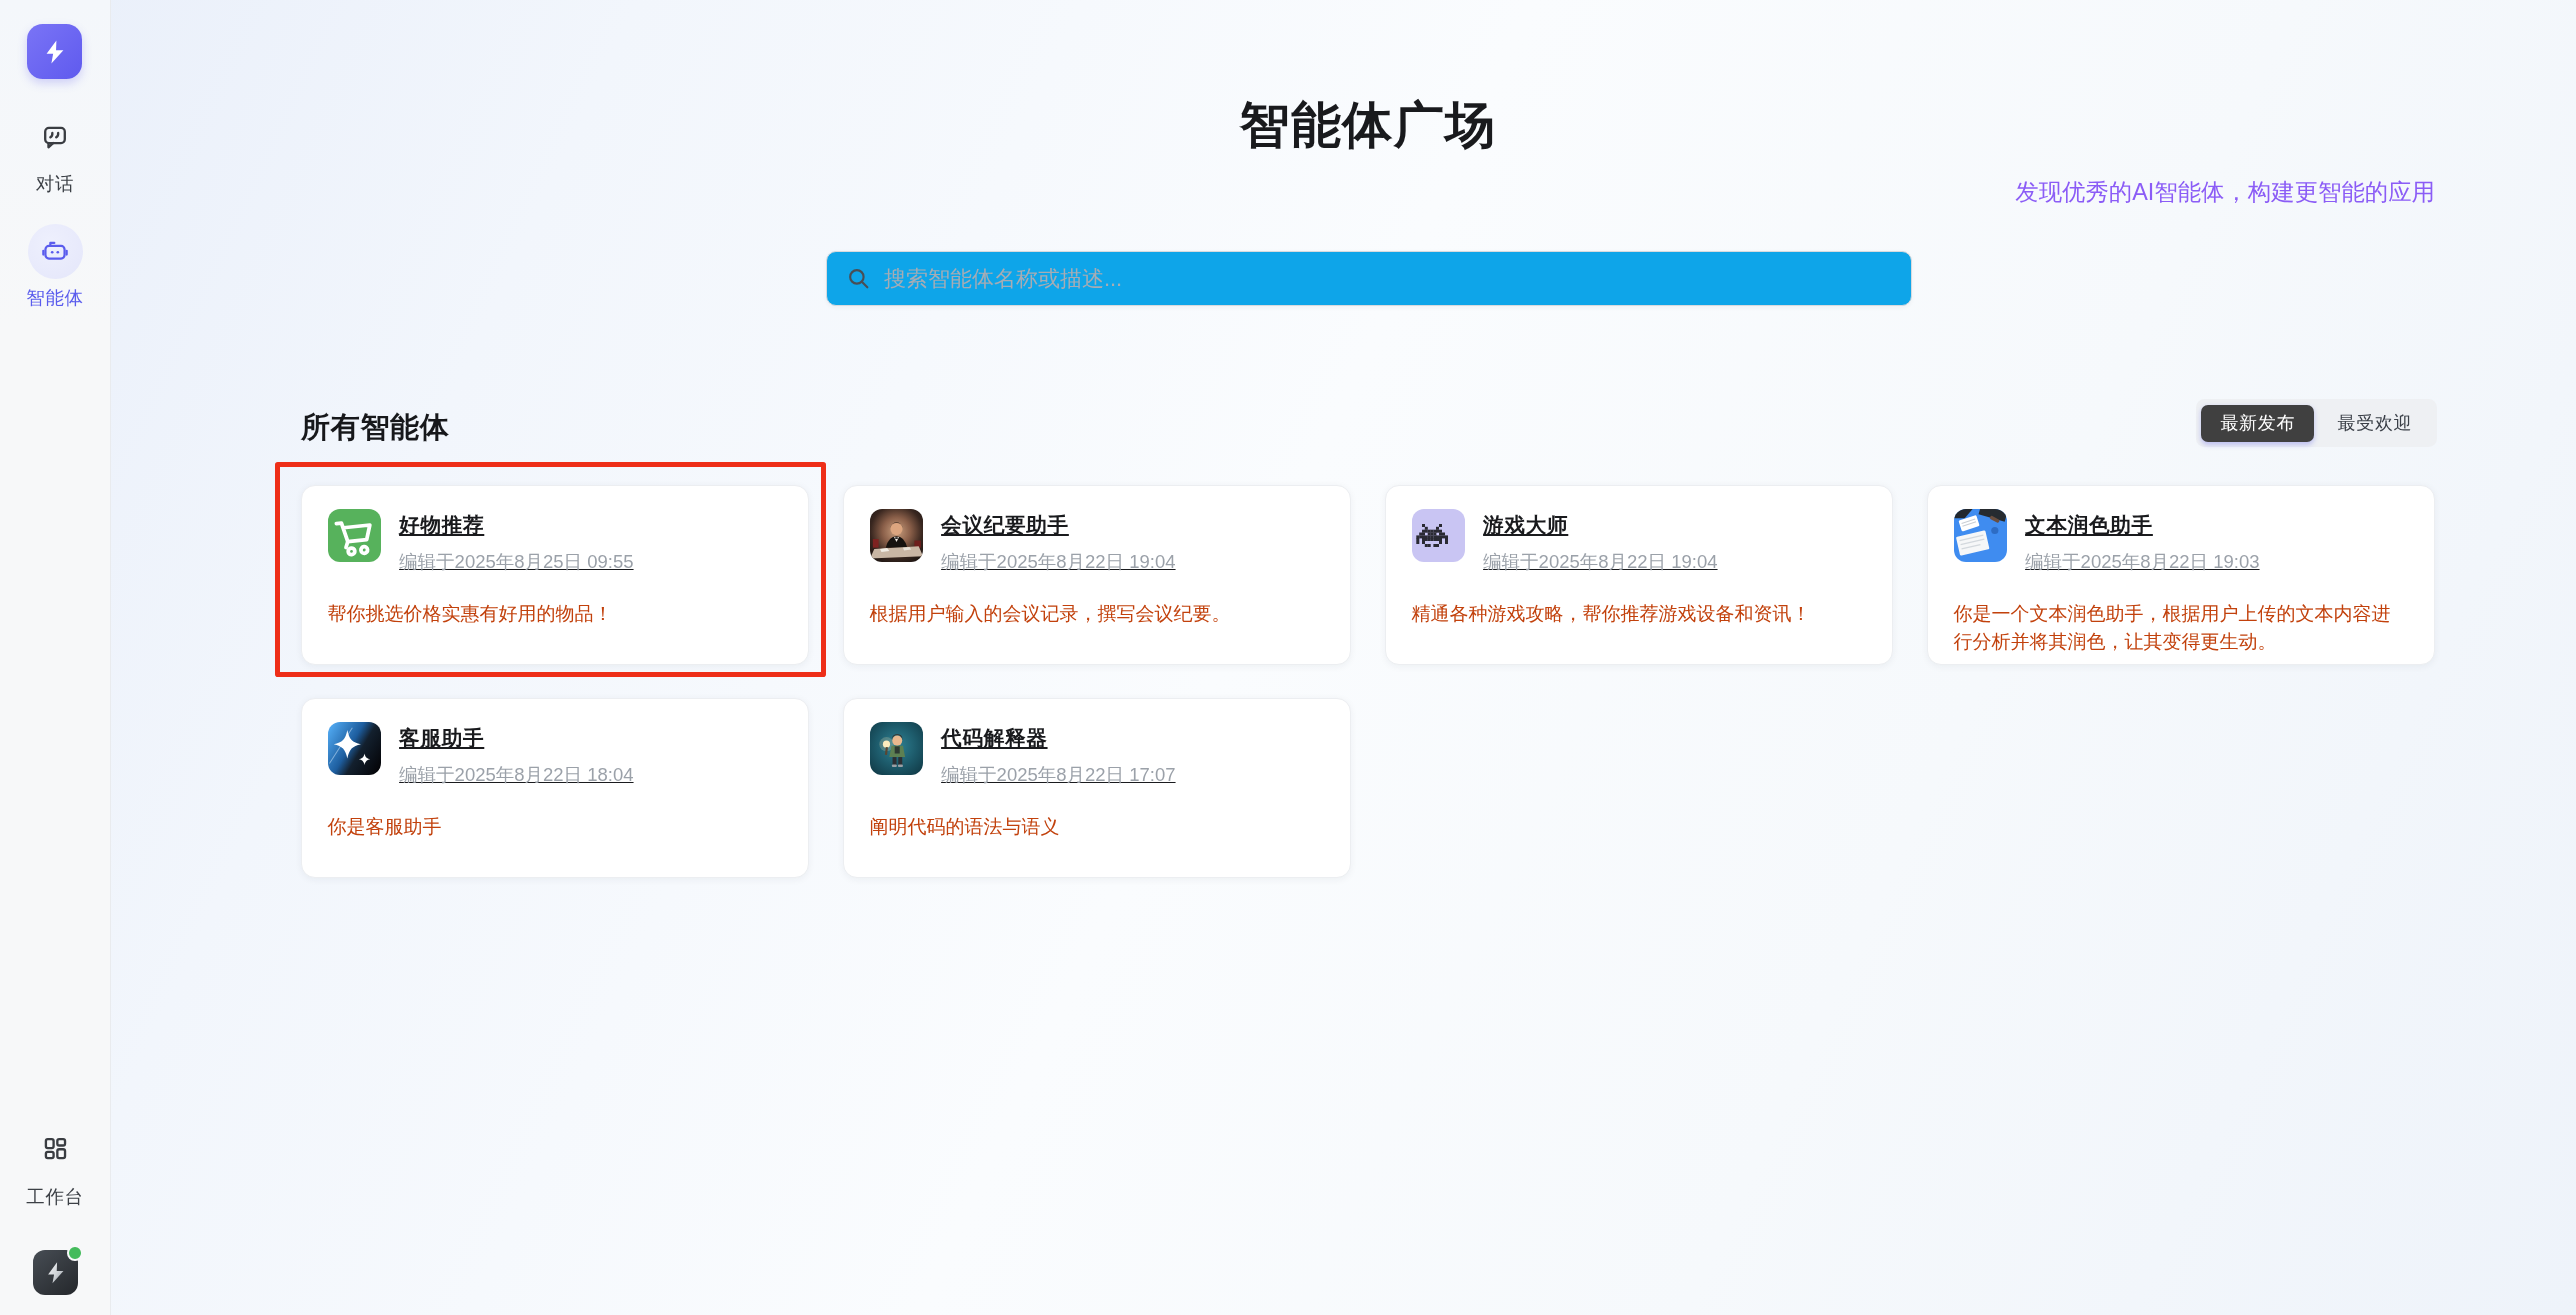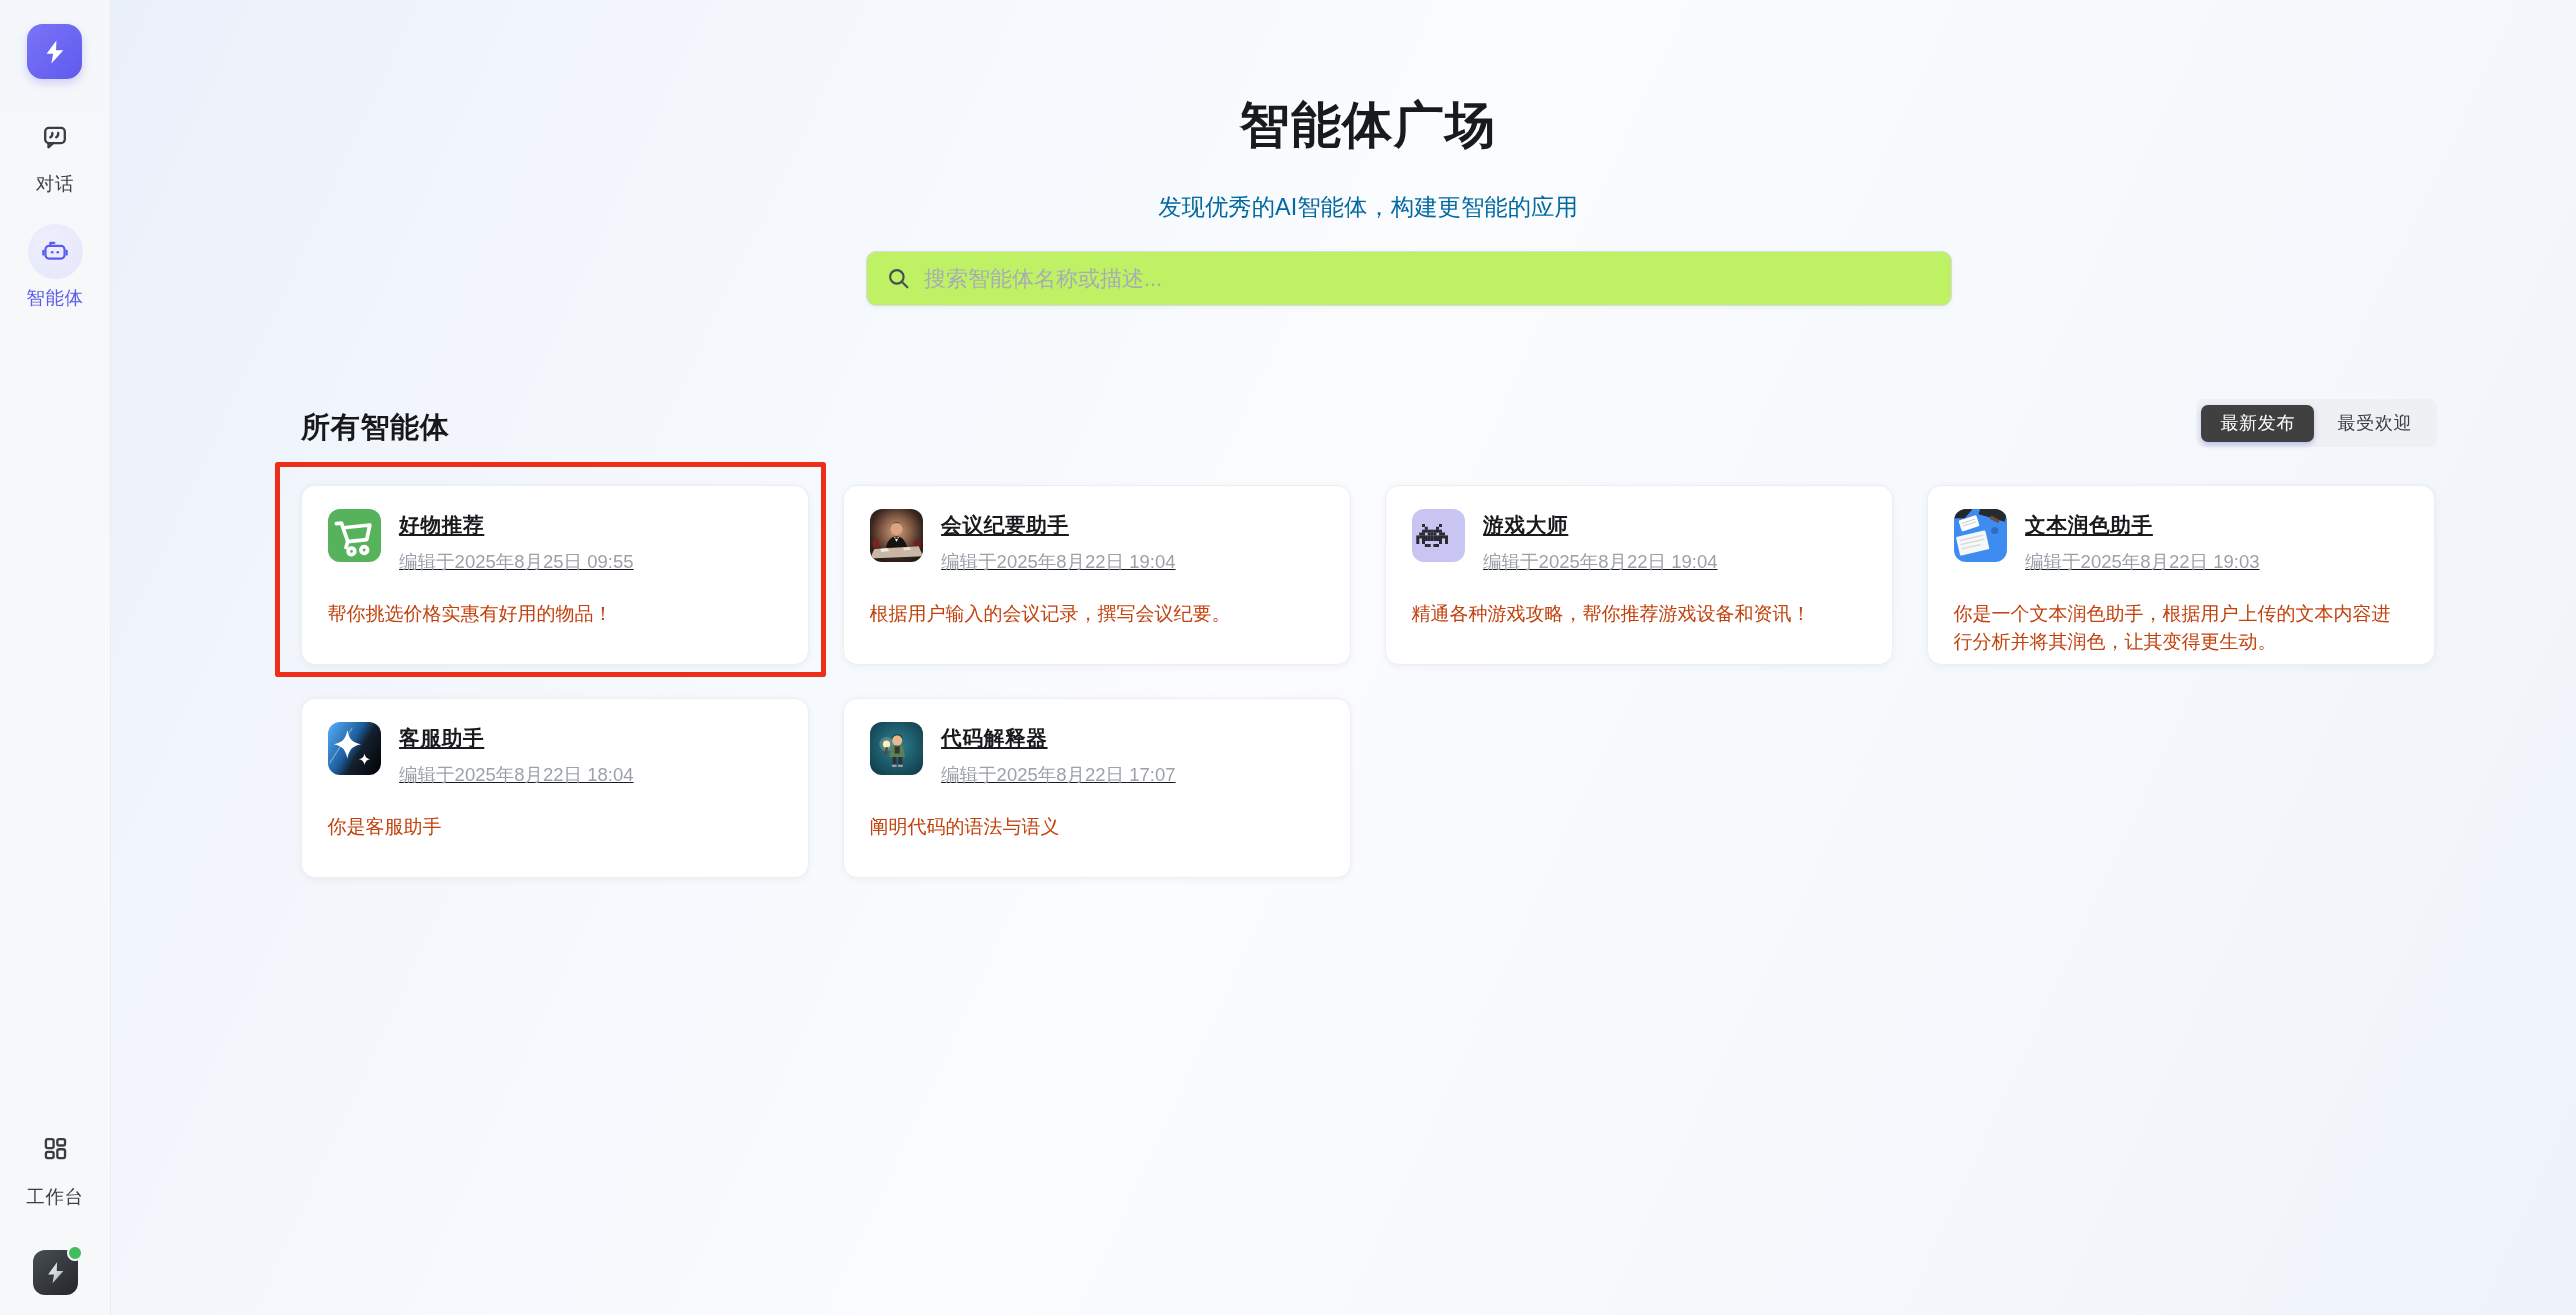--- a/index.html
+++ b/index.html
@@ -42,30 +42,29 @@
     background:#44bb5c; border:2.8px solid #f7f8f9;
   }
 
   
   .page-title {
     position:absolute; left:301px; width:2134px; top:92px;
     text-align:center; font-size:50px; font-weight:700; color:#191a1d; letter-spacing:1.4px;
   }
   .page-subtitle {
     position:absolute; left:301px; width:2134px; top:176px;
-    text-align:center; font-size:23.4px; color:#0369a1;margin-top:15px;
+    text-align:right; font-size:23.4px; color:#8b5cf6;
   }
 
   
   .search-bar {
     position:absolute; left:826px; top:251px; width:1086px; height:55px;
-    background:#bef264; border:1.4px solid #d7dade; border-radius:10px;
+    background:#0ea5e9; border:1.4px solid #d7dade; border-radius:10px;
     display:flex; align-items:center; padding:0 18.5px; gap:12.8px;
     box-shadow:0 1.4px 4.3px rgba(20,30,60,.04);
-    margin-left:40px;
   }
   .search-bar input {
     flex:1; border:none; outline:none; font-size:22px; color:#33373d; background:transparent;
     font-family:inherit;
   }
   .search-bar input::placeholder { color:#a7acb4; }
 
   
   .section-title {
     position:absolute; left:301px; top:408px; font-size:29px; font-weight:700; color:#17181b;

